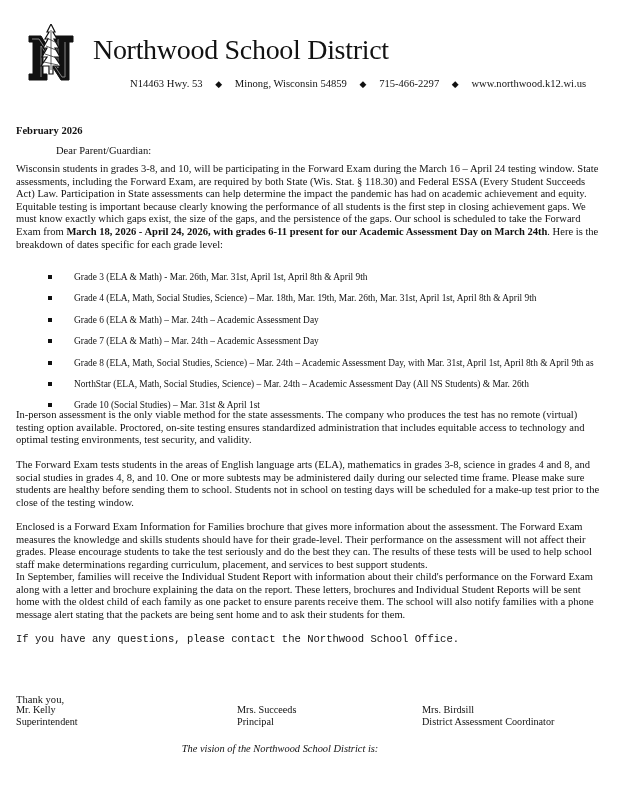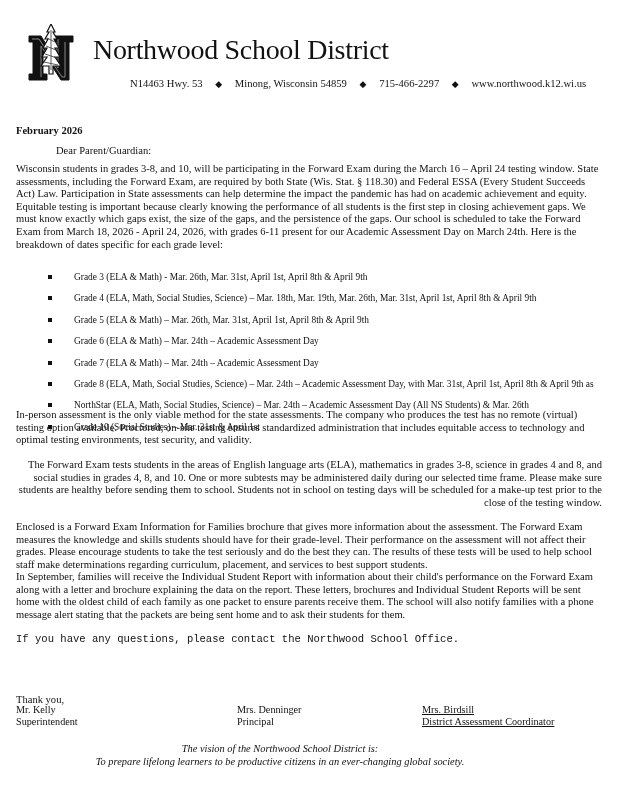--- a/index.html
+++ b/index.html
@@ -10,37 +10,37 @@
   .logo { position: absolute; left: 27px; top: 24px; width: 48px; height: 58px; }
   .title { position: absolute; left: 93px; top: 30px; font-size: 28px; line-height: 40px;
            letter-spacing: -0.3px; white-space: nowrap; }
   .addr { position: absolute; left: 93px; top: 78px; font-size: 10.6px; white-space: nowrap; margin-left: 37px; }
   .addr .sep { display: inline-block; margin: 0 10px; font-size: 9px; }
 
   .body-text { position: absolute; left: 16px; width: 586px; font-size: 10.55px; line-height: 12.6px; }
   .date { top: 125px; font-weight: bold; }
   .greet { top: 145px; margin-left: 40px; }
   .p1 { top: 163px; }
-  b { font-weight: normal; }
+  b { font-weight: bold; }
 
   .grades { position: absolute; left: 30px; top: 256px; width: 572px; margin: 16px; padding: 0; list-style: none;
             font-size: 9.4px; line-height: 11px; }
   .grades li { position: relative; padding-left: 28px; margin-bottom: 10.4px; }
   .grades li::before { content: ""; position: absolute; left: 2px; top: 3px; width: 4px; height: 4px; background: #111; }
   .grades .cont { display: block; text-align: center; margin-top: 6px; }
 
   .p2 { top: 409px; }
-  .p3 { top: 459px; text-align: right; }
+  .p3 { top: 459px; }
   .p4 { top: 521px; }
   .p5 { top: 571px; }
   .p6 { top: 633px; font-family: Liberation Mono, monospace; }
   .p7 { top: 654px; margin-top: 40px; }
 
   .sig { position: absolute; top: 704px; font-size: 10.2px; line-height: 12.4px; }
-  .sig1 { left: 16px; } .sig2 { left: 237px; } .sig3 { left: 422px; text-decoration: underline; }
+  .sig1 { left: 16px; } .sig2 { left: 237px; } .sig3 { left: 422px; }
 
   .vision { position: absolute; left: 0; top: 743px; width: 560px; text-align: center;
             font-style: italic; font-size: 10.4px; line-height: 12.6px; }
 </style>
 </head>
 <body>
 
 <div class="page">
 
   <svg class="logo" viewBox="0 0 48 58">
@@ -63,45 +63,43 @@
   </div>
 
   <div class="body-text date">February 2026</div>
   <div class="body-text greet">Dear Parent/Guardian:</div>
 
   <div class="body-text p1"><span>Wisconsin students in grades 3-8, and 10, will be participating in the Forward Exam during the March 16 – April 24 testing window. State assessments, including the Forward Exam, are required by both State (Wis. Stat. § 118.30) and Federal ESSA (Every Student Succeeds Act) Law. Participation in State assessments can help determine the impact the pandemic has had on academic achievement and equity. Equitable testing is important because clearly knowing the performance of all students is the first step in closing achievement gaps. We must know exactly which gaps exist, the size of the gaps, and the persistence of the gaps. Our school is scheduled to take the Forward Exam from </span><b>March 18, 2026 - April 24, 2026, with grades 6-11 present for our Academic Assessment Day on March 24th</b><span>.  Here is the breakdown of dates specific for each grade level:</span></div>
 
   <ul class="grades">
     <li><span>Grade 3 (ELA &amp; Math) - Mar. 26th, Mar. 31st, April 1st, April 8th &amp; April 9th</span></li>
     <li><span>Grade 4  (ELA, Math, Social Studies, Science) – Mar. 18th, Mar. 19th, Mar. 26th, Mar. 31st, April 1st, April 8th &amp; April 9th</span></li>
-    <li><span>Grade 5 (ELA &amp; Math) – Mar. 26th, Mar. 31st, April 1st, April 8th &amp; April 9th</span></li>
     <li><span>Grade 6 (ELA &amp; Math) – Mar. 24th – Academic Assessment Day</span></li>
     <li><span>Grade 7 (ELA &amp; Math) – Mar. 24th – Academic Assessment Day</span></li>
     <li><span>Grade 8 (ELA, Math, Social Studies, Science) – Mar. 24th – Academic Assessment Day, with Mar. 31st, April 1st, April 8th &amp; April 9th as</span></li>
     <li><span>NorthStar (ELA, Math, Social Studies, Science) – Mar. 24th – Academic Assessment Day (All NS Students) &amp; Mar. 26th</span></li>
     <li><span>Grade 10 (Social Studies) – Mar. 31st &amp; April 1st</span></li>
   </ul>
 
   <div class="body-text p2">In-person assessment is the only viable method for the state assessments. The company who produces the test has no remote (virtual) testing option available. Proctored, on-site testing ensures standardized administration that includes equitable access to technology and optimal testing environments, test security, and validity.</div>
   <div class="body-text p3">The Forward Exam tests students in the areas of English language arts (ELA), mathematics in grades 3-8, science in grades 4 and 8, and social studies in grades 4, 8, and 10.  One or more subtests may be administered daily during our selected time frame. Please make sure students are healthy before sending them to school. Students not in school on testing days will be scheduled for a make-up test prior to the close of the testing window.</div>
   <div class="body-text p4">Enclosed is a Forward Exam Information for Families brochure that gives more information about the assessment. The Forward Exam measures the knowledge and skills students should have for their grade-level. Their performance on the assessment will not affect their grades. Please encourage students to take the test seriously and do the best they can. The results of these tests will be used to help school staff make determinations regarding curriculum, placement, and services to best support students.</div>
   <div class="body-text p5">In September, families will receive the Individual Student Report with information about their child's performance on the Forward Exam along with a letter and brochure explaining the data on the report.  These letters, brochures and Individual Student Reports will be sent home with the oldest child of each family as one packet to ensure parents receive them.  The school will also notify families with a phone message alert stating that the packets are being sent home and to ask their students for them.</div>
   <div class="body-text p6">If you have any questions, please contact the Northwood School Office.</div>
   <div class="body-text p7">Thank you,</div>
 
   <div class="sig sig1">
     <div>Mr. Kelly</div>
     <div>Superintendent</div>
   </div>
   <div class="sig sig2">
-    <div>Mrs. Denninger</div>
+    <div>Mrs. Succeeds</div>
     <div>Principal</div>
   </div>
   <div class="sig sig3">
     <div>Mrs. Birdsill</div>
     <div>District Assessment Coordinator</div>
   </div>
 
   <div class="vision">
     <div>The vision of the Northwood School District is:</div>
-    <div>To prepare lifelong learners to be productive citizens in an ever-changing global society.</div>
   </div>
 </div>
 
 </body></html>

